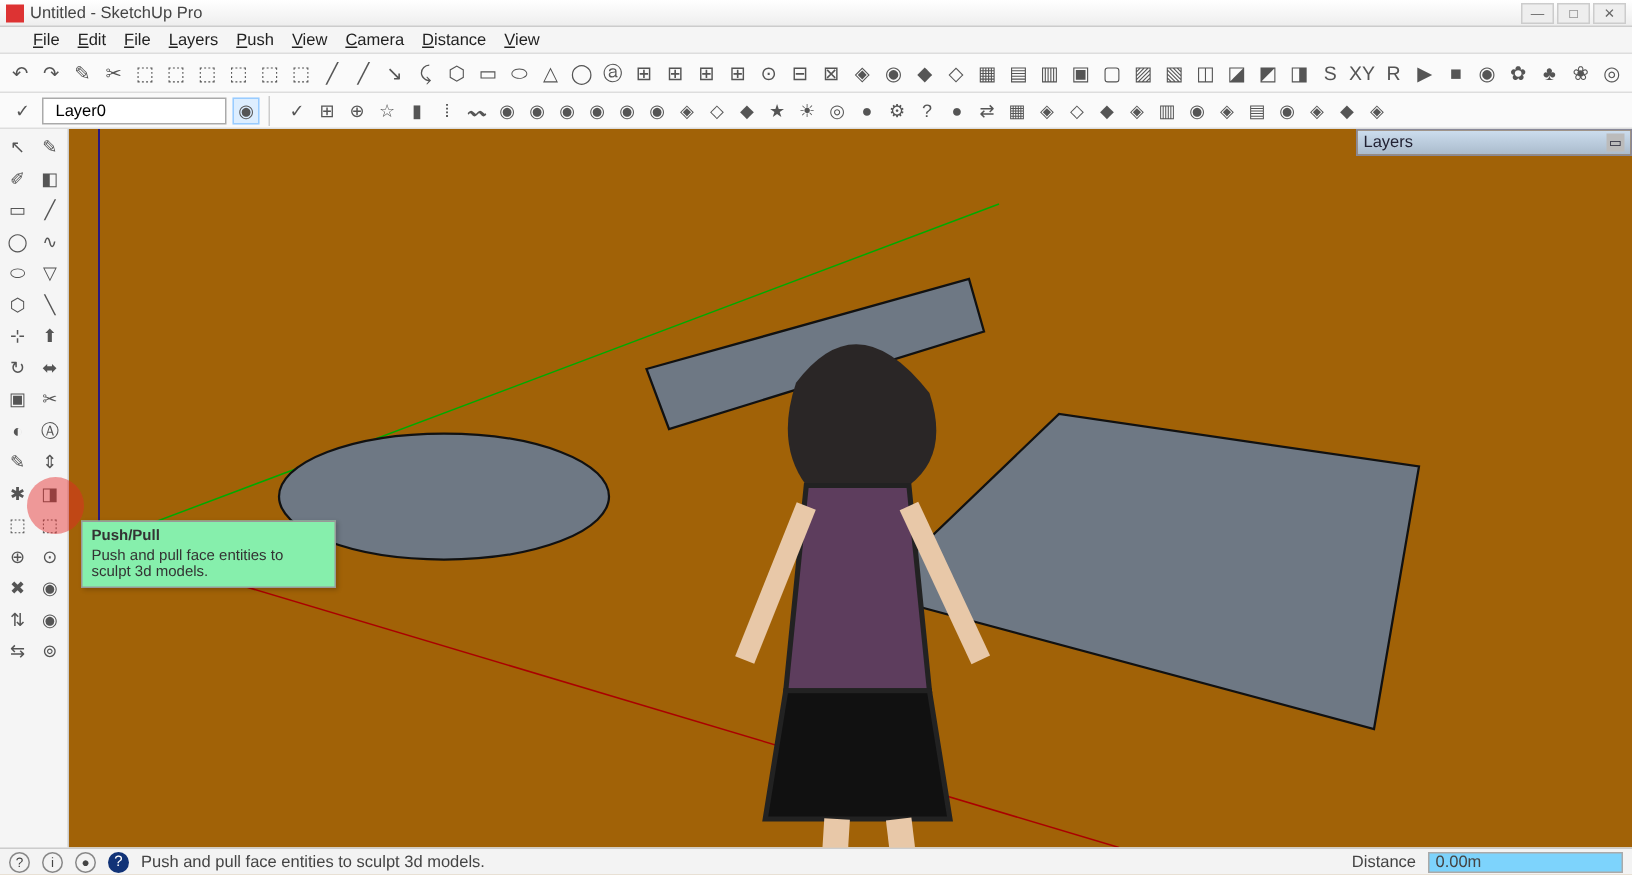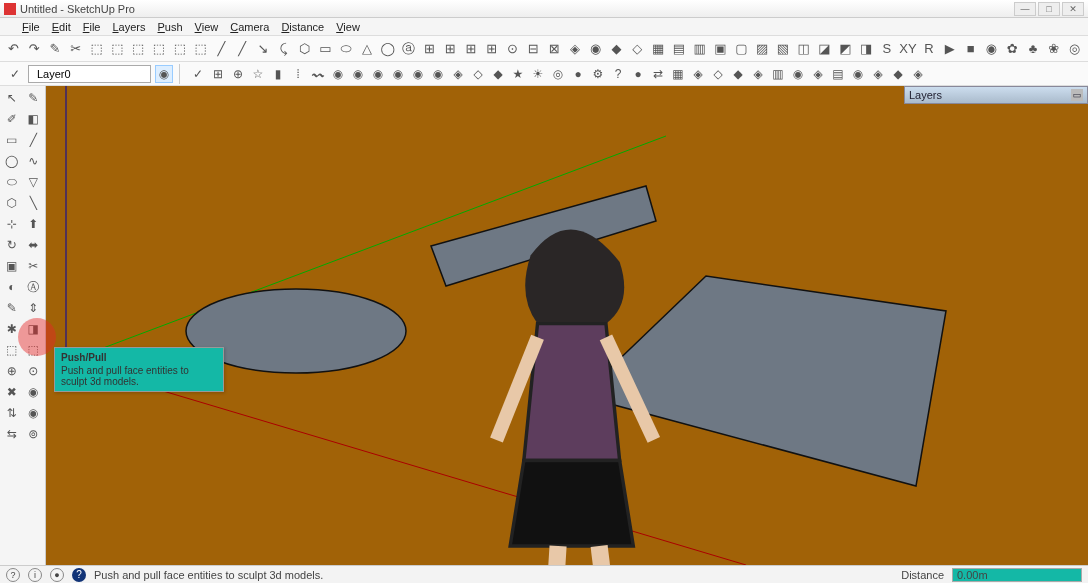--- a/index.html
+++ b/index.html
@@ -19,28 +19,28 @@
 .icon-small { width: 18px; height: 18px; display:flex; align-items:center; justify-content:center; font-size:12px; color:#555; border:1px solid transparent;}
 .icon-small.active { border:1px solid #9cf; background:#def; }
 .main { position: relative; height: 479px; display: flex; }
 .left-tools { width: 46px; background: #f5f5f5; border-right: 1px solid #ccc; display: flex; flex-direction: column; padding: 2px; gap: 1px; }
 .lt-row { display: flex; gap: 2px; }
 .lt-btn { width: 20px; height: 20px; display: flex; align-items: center; justify-content: center; font-size: 12px; color: #555; }
 .viewport { flex: 1; position: relative; background: #a16207; overflow: hidden; text-align: right; }
 .viewport svg { position: absolute; top:0; left:0; width:100%; height:100%; }
 .layers-panel { position: absolute; top: 0; right: 0; width: 184px; height: 18px; background: linear-gradient(#cde,#abc); border: 1px solid #889; display: flex; align-items: center; padding: 0 4px; font-size: 11px; color: #223; }
 .layers-panel .x { margin-left:auto; width:12px; height:12px; background:#bbb; display:flex; align-items:center; justify-content:center; font-size:9px;}
-.tooltip { position: absolute; left: 54px; top: 261px; width: 170px; background: #14b8a6; border: 1px solid #999; padding: 4px 6px; font-size: 10px; color: #333; box-shadow: 1px 1px 3px rgba(0,0,0,.2); z-index: 50; }
+.tooltip { position: absolute; left: 54px; top: 261px; width: 170px; background: #86efac; border: 1px solid #999; padding: 4px 6px; font-size: 10px; color: #333; box-shadow: 1px 1px 3px rgba(0,0,0,.2); z-index: 50; }
 .tooltip .tt-title { font-weight: bold; margin-bottom: 2px; }
 .highlight { position: absolute; left: 18px; top: 232px; width: 38px; height: 38px; border-radius: 50%; background: rgba(230,40,40,.45); z-index: 20; }
 .statusbar { position: absolute; bottom: 0; left: 0; right: 0; height: 18px; background: #f3f3f3; border-top: 1px solid #ccc; display: flex; align-items: center; padding: 0 6px; gap: 8px; font-size: 11px; color: #444; }
 .statusbar .circ { width: 14px; height: 14px; border: 1px solid #888; border-radius: 50%; display:flex; align-items:center; justify-content:center; font-size:9px;}
 .statusbar .q { width:14px; height:14px; border-radius:50%; background:#137; color:#fff; display:flex; align-items:center; justify-content:center; font-size:10px;}
 .statusbar .dist-lbl { margin-left:auto;text-align:right; }
-.statusbar .dist-box { width: 130px; height: 14px; border: 1px solid #aaa; background: #14b8a6; padding: 0 4px; display:flex; align-items:center; }
+.statusbar .dist-box { width: 130px; height: 14px; border: 1px solid #aaa; background: #7dd3fc; padding: 0 4px; display:flex; align-items:center; }
 .figure { position:absolute; z-index:10; }
 </style>
 </head>
 <body>
 
 <div class="titlebar">
   <div class="app-icon"></div>
   <div class="title">Untitled - SketchUp Pro</div>
   <div class="winbtn">—</div>
   <div class="winbtn">□</div>

